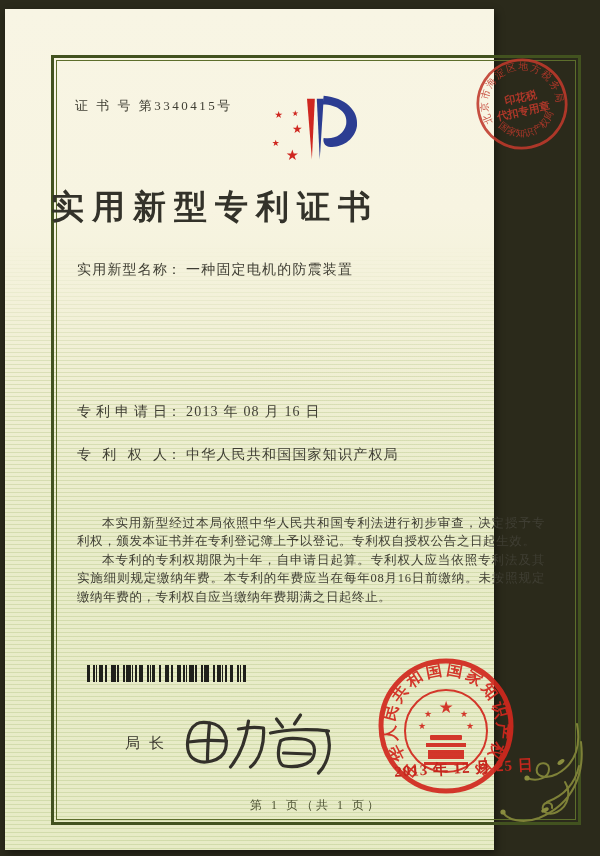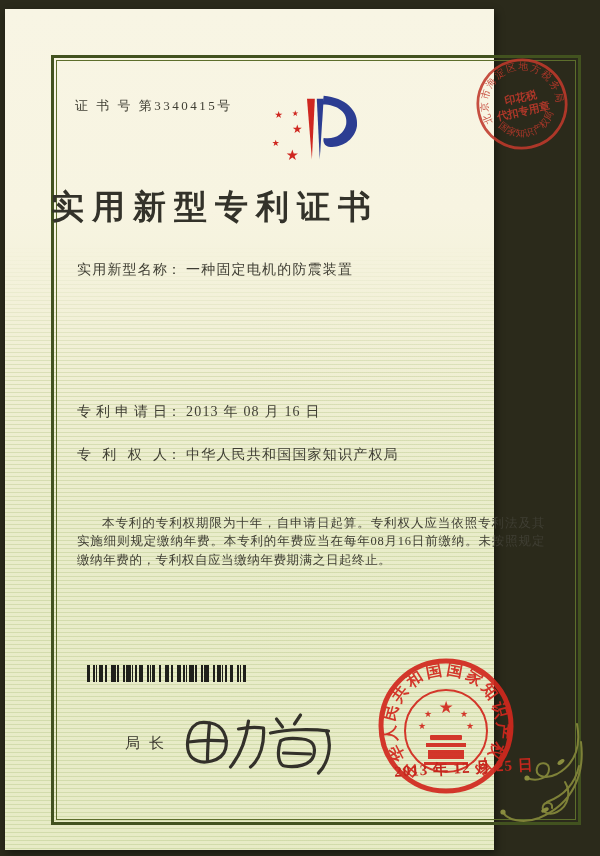--- a/index.html
+++ b/index.html
@@ -91,20 +91,21 @@
     <span class="lab">实用新型名称</span><span>：</span><span class="val">一种固定电机的防震装置</span>
   </div>
   <div class="row r3">
     <span class="lab">专利申请日</span><span>：</span><span class="val">2013 年 08 月 16 日</span>
   </div>
   <div class="row r4">
     <span class="lab">专利权人</span><span>：</span><span class="val">中华人民共和国国家知识产权局</span>
   </div>
 
   <div class="paras">
+    <p>本实用新型经过本局依照中华人民共和国专利法进行初步审查，决定授予专利权，颁发本证书并在专利登记簿上予以登记。专利权自授权公告之日起生效。</p>
     <p>本专利的专利权期限为十年，自申请日起算。专利权人应当依照专利法及其实施细则规定缴纳年费。本专利的年费应当在每年08月16日前缴纳。未按照规定缴纳年费的，专利权自应当缴纳年费期满之日起终止。</p>
   </div>
 
   <div class="barcode"></div>
 
   <div class="director">局长</div>
 
   <svg class="signature" width="175" height="85" viewBox="0 0 170 85">
     <title>田力普</title>
     <g fill="none" stroke="#33312a" stroke-width="3.2" stroke-linecap="round" stroke-linejoin="round">
@@ -153,13 +154,14 @@
       <path d="M84,48 C80,66 68,78 52,84"></path>
     </g>
     <g fill="#8a8d3f">
       <circle cx="32" cy="60" r="2.6"></circle>
       <circle cx="8" cy="94" r="2.6"></circle>
       <ellipse cx="66" cy="44" rx="4" ry="2" transform="rotate(-35 66 44)"></ellipse>
       <ellipse cx="50" cy="92" rx="4" ry="2" transform="rotate(-25 50 92)"></ellipse>
     </g>
   </svg>
 
+  <div class="footer">第 1 页（共 1 页）</div>
 </div>
 
 </body></html>

